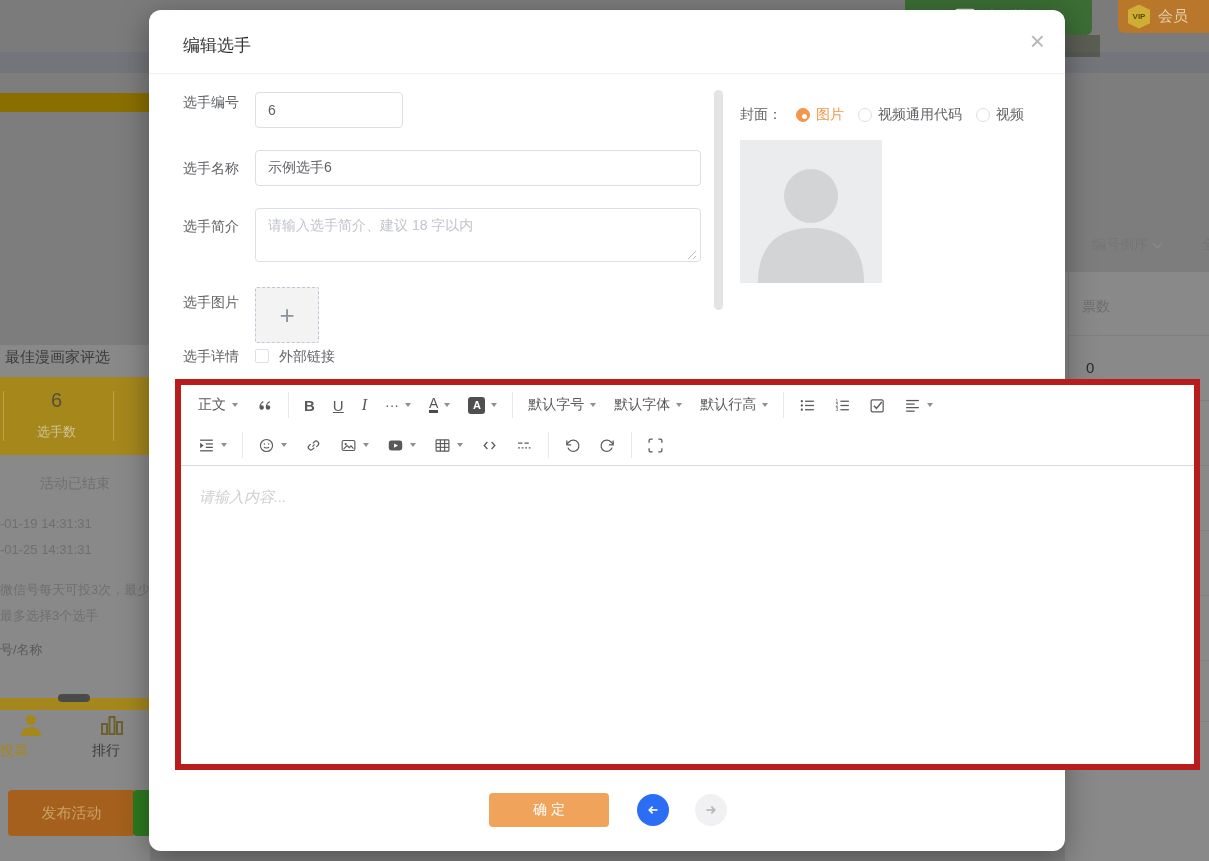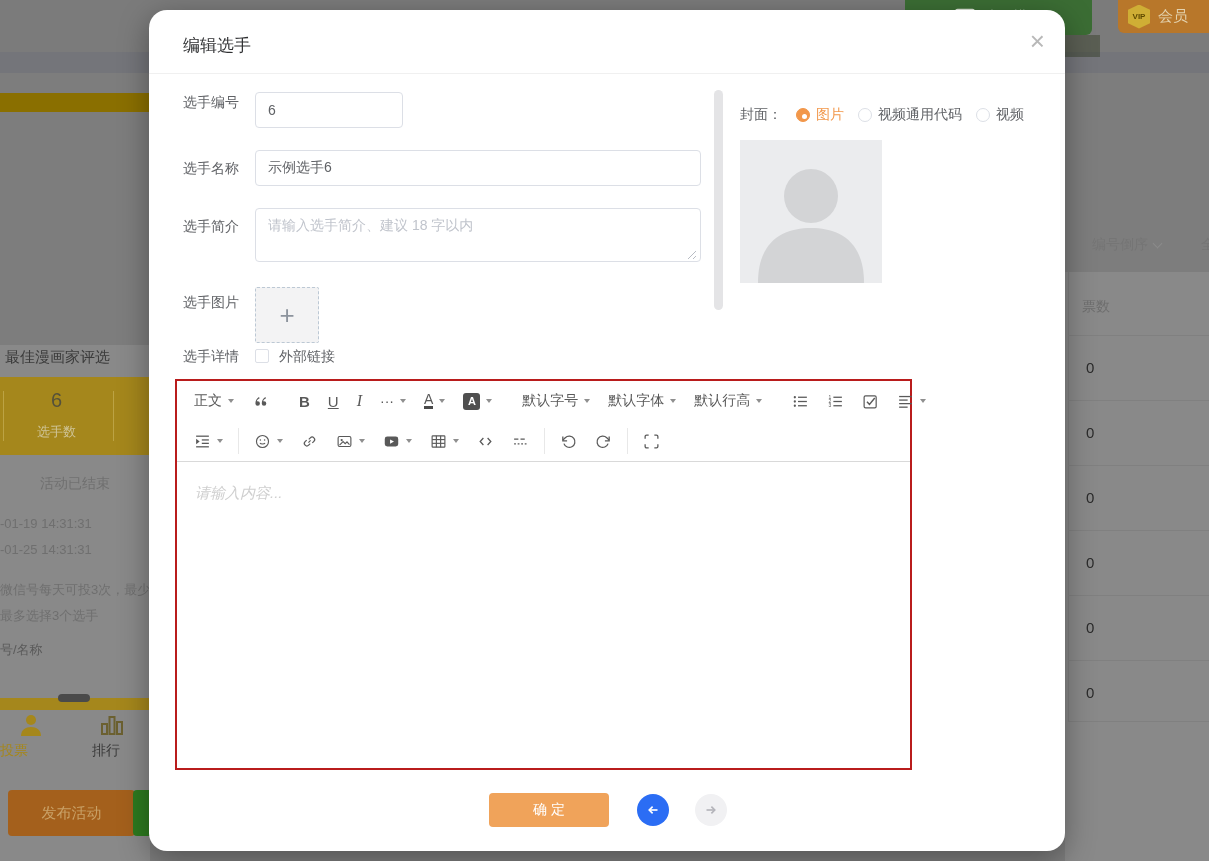--- a/index.html
+++ b/index.html
@@ -51,21 +51,21 @@
           transform:rotate(45deg); margin-top:-4px; }
   .rp-all { left:1201px; top:236px; color:#757575; font-size:14px; }
   .rp-table { left:1065px; top:272px; width:144px; height:589px; background:#898989; }
   .rp-vline { left:1068px; top:272px; width:1px; height:449px; background:#7e7e7e; }
   .rp-header { left:1082px; top:298px; color:#6e6e6e; font-size:14px; }
   .rp-sep { left:1068px; width:141px; height:1px; background:#808080; }
   .rp-cell { left:1086px; color:#2b2b2b; font-size:15px; }
 
   
   .modal { position:absolute; left:149px; top:10px; width:916px; height:841px; background:#fff;
-           border-radius:18px; box-shadow:0 8px 30px rgba(0,0,0,.35); }
+           border-radius:12px; box-shadow:0 8px 30px rgba(0,0,0,.35); }
   .modal-header { position:absolute; left:0; top:0; width:100%; height:64px; border-bottom:1px solid #f0f0f0; }
   .modal-title { position:absolute; left:34px; top:24px; font-size:17px; color:#303133; }
   .modal-close { position:absolute; right:20px; top:16px; font-size:26px; font-weight:300; color:#b8b8b8;
                  line-height:30px; cursor:pointer; }
 
   .form-label { position:absolute; font-size:14px; color:#606266; }
   .f-input { position:absolute; border:1px solid #dcdfe6; border-radius:4px; font-size:14px;
              color:#606266; padding:0 12px; outline:none; font-family:"Liberation Sans",sans-serif; }
   .f-input::placeholder, .f-area::placeholder { color:#c0c4cc; }
   .f-area { position:absolute; border:1px solid #dcdfe6; border-radius:4px; font-size:14px;
@@ -87,22 +87,22 @@
   .radio-opt { display:flex; align-items:center; margin-right:14px; cursor:pointer; }
   .radio { width:14px; height:14px; border-radius:50%; border:1px solid #dcdfe6; background:#fff; position:relative; }
   .radio.on { background:var(--accent,#f2974a); border-color:var(--accent,#f2974a); }
   .radio.on::after { content:""; position:absolute; left:4.5px; top:4.5px; width:5px; height:5px;
                      border-radius:50%; background:#fff; }
   .radio-lab { margin-left:6px; }
   .radio-lab.on { color:var(--accent,#f2974a); }
   .avatar-box { position:absolute; left:591px; top:130px; width:142px; height:143px; background:#ebecee; overflow:hidden; }
 
   
-  .editor { position:absolute; left:26px; top:369px; width:737px; height:391px;
-            border:2px solid #b91c1c; background:#fff; }
+  .editor { position:absolute; left:26px; top:369px; width:1025px; height:391px;
+            border:6px solid #b91c1c; background:#fff; }
   .tb-row { display:flex; align-items:center; height:40px; padding:0 8px; }
   .tb { display:flex; align-items:center; justify-content:center; height:40px; padding:0 9px;
         color:#595959; font-size:14px; cursor:pointer; white-space:nowrap; }
   .tb svg { width:17px; height:17px; display:block; }
   .tb-b { font-weight:bold; font-size:15px; }
   .tb-u { text-decoration:underline; font-size:15px; }
   .tb-i { font-style:italic; font-family:"Liberation Serif",serif; font-size:16px; }
   .tb-A { border-bottom:3px solid #4a4a4a; line-height:13px; font-size:14px; }
   .tb-Abg { width:17px; height:17px; background:#4f4f4f; border-radius:3px; color:#fff;
             font-size:11px; font-weight:bold; display:flex; align-items:center; justify-content:center; }

